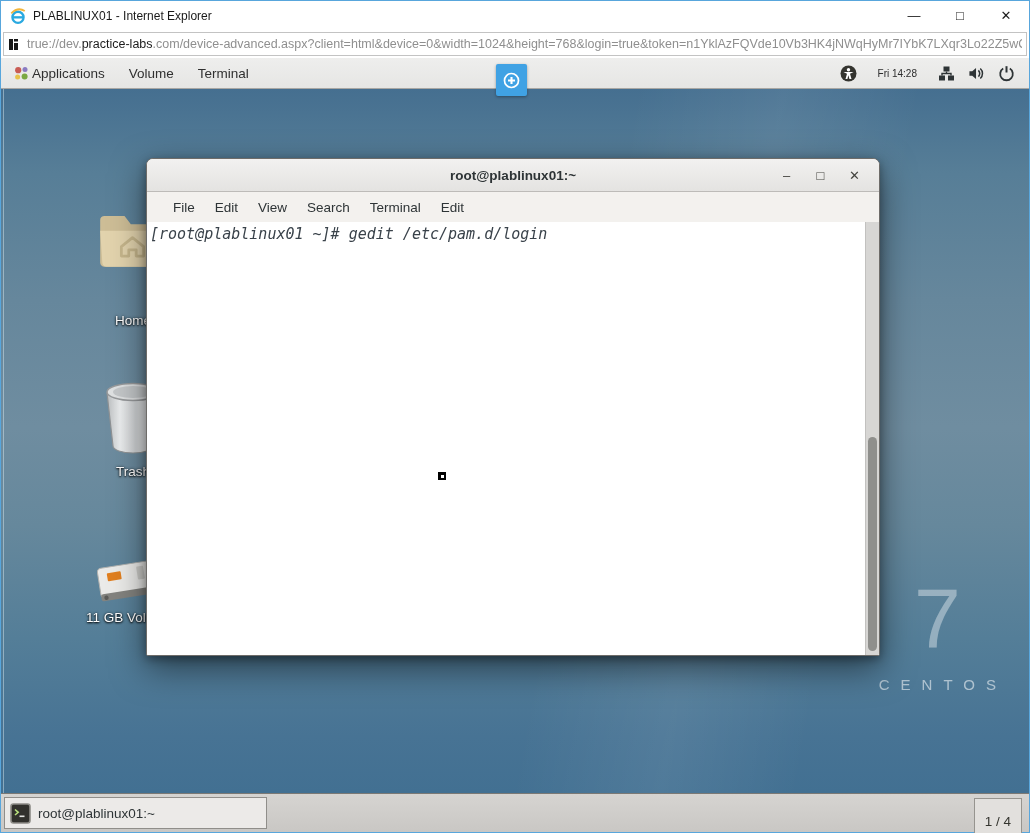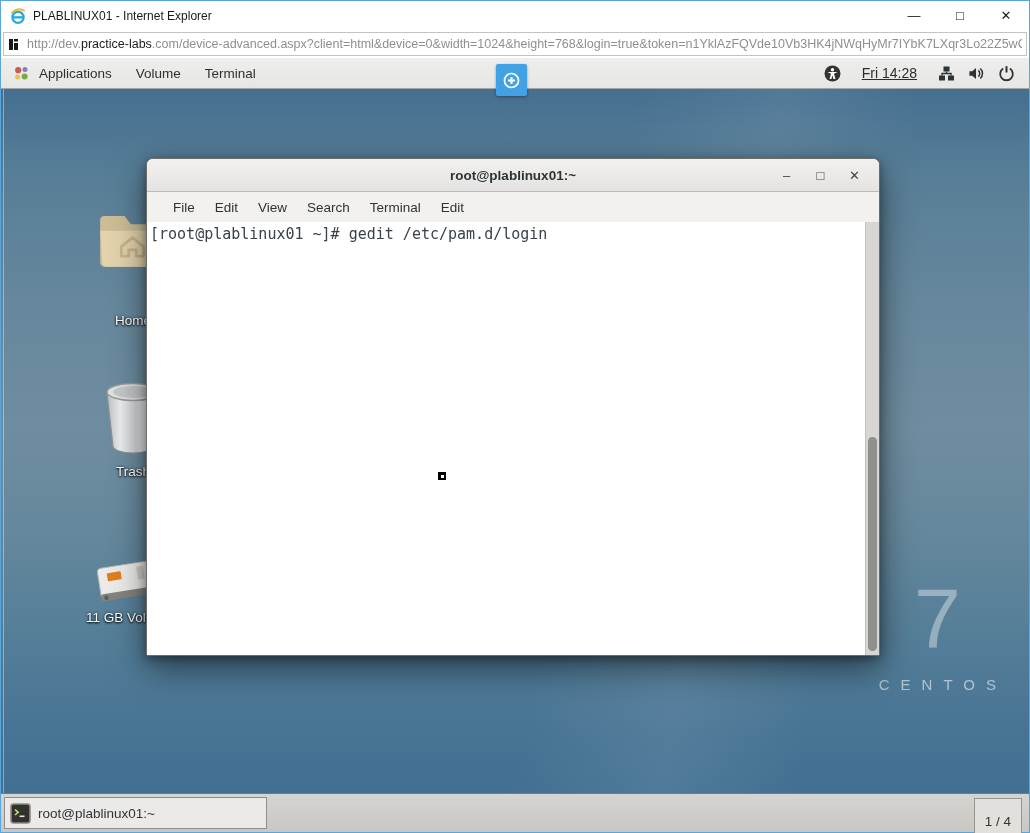--- a/index.html
+++ b/index.html
@@ -21,23 +21,23 @@
   .addr-fav { width:13px; height:13px; margin-right:6px; flex:0 0 auto; }
   .url { font-size:12.5px; white-space:nowrap; overflow:hidden; color:#8f8f8f; }
   .url .seg-domain { color:#1c1c1c; font-weight:normal; }
   .url .seg-rest { color:#8f8f8f; }
 
   
   .gnome-panel { position:absolute; left:1px; top:58px; width:1028px; height:31px;
                  background:linear-gradient(#eeeeed,#e6e6e4); border-bottom:1px solid #a9a7a3;
                  display:flex; align-items:center; font-size:13.5px; color:#303030; }
   .panel-left { display:flex; align-items:center; height:100%; }
-  .panel-menu { display:flex; align-items:center; gap:9px; padding:0 12px; height:100%; cursor:default; }
+  .panel-menu { display:flex; align-items:center; gap:2px; padding:0 12px; height:100%; cursor:default; }
   .panel-right { margin-left:auto; display:flex; align-items:center; gap:13px; padding-right:14px; }
-  .panel-clock { font-size:14px; color:#2c2c2c; padding:0 8px;text-decoration:underline; }
+  .panel-clock { font-size:10px; color:#2c2c2c; padding:0 8px; }
   .pi { width:17px; height:17px; display:block; }
 
   
   .toolbar-toggle { position:absolute; left:496px; top:64px; width:31px; height:32px;
                     background:#40a2e4; border-radius:2px; display:flex; align-items:center;
                     justify-content:center; box-shadow:0 1px 3px rgba(0,0,0,.35); z-index:40; cursor:pointer; }
 
   
   .desktop { position:absolute; left:1px; top:89px; width:1028px; height:704px; overflow:hidden;
      background:
@@ -73,21 +73,21 @@
   .term-title { position:absolute; left:0; right:0; text-align:center; font-size:13.5px;
                 font-weight:bold; color:#2e3436; }
   .term-controls { margin-left:auto; display:flex; gap:13px; padding-right:14px; z-index:2; }
   .term-ctl { width:21px; height:21px; display:flex; align-items:center; justify-content:center;
               font-size:13px; color:#44443f; cursor:pointer; }
   .term-menubar { height:30px; background:#f3f1ee; display:flex; align-items:center; padding-left:16px;
                   font-size:13.5px; color:#2e3436; }
   .term-menu-item { padding:0 10px; height:100%; display:flex; align-items:center; cursor:default; }
   .term-content { position:relative; height:433px; background:#ffffff; border-radius:0 0 1px 1px;
                   font-family:"DejaVu Sans Mono","Liberation Mono",monospace; overflow:hidden; }
-  .prompt-line { padding:3px 2px 0 3px; font-size:15px; letter-spacing:0; color:#39424a; white-space:pre; }
+  .prompt-line { padding:3px 2px 0 3px; font-size:15px; letter-spacing:0; color:#39424a; white-space:pre;font-style:italic; }
   .term-scrollbar { position:absolute; top:0; right:0; width:14px; height:100%;
                     background:#d7d6d4; border-left:1px solid #c2c1bf; }
   .term-thumb { position:absolute; left:2px; width:9px; top:215px; height:214px;
                 background:#8f8f8c; border-radius:5px; }
   .mouse-dot { position:absolute; left:291px; top:250px; width:8px; height:8px; background:#000; }
   .mouse-dot::after { content:""; position:absolute; left:3px; top:3px; width:3px; height:3px; background:#fff; }
 
   
   .taskbar { position:absolute; left:1px; top:793px; width:1028px; height:39px;
              background:linear-gradient(#d6d4d1,#c9c7c4); border-top:1px solid #7b7975; }
@@ -118,21 +118,21 @@
     </div>
   </div>
 
   <div class="addr-row">
     <div class="addr-input">
       <svg class="addr-fav" viewBox="0 0 13 13">
         <rect x="1" y="1" width="4" height="11" fill="#161616"></rect>
         <rect x="6" y="5" width="4" height="7" fill="#161616"></rect>
         <rect x="6" y="1" width="4" height="2.5" fill="#161616"></rect>
       </svg>
-      <div class="url"><span class="seg-pre">http://dev.</span><span class="seg-domain">practice-labs</span><span class="seg-rest">.com/device-advanced.aspx?client=html&amp;device=0&amp;width=1024&amp;height=768&amp;login=true&amp;token=n1YklAzFQVde10Vb3HK4jNWqHyMr7IYbK7LXqr3Lo22Z5wClNYBh</span></div>
+      <div class="url"><span class="seg-pre">true://dev.</span><span class="seg-domain">practice-labs</span><span class="seg-rest">.com/device-advanced.aspx?client=html&amp;device=0&amp;width=1024&amp;height=768&amp;login=true&amp;token=n1YklAzFQVde10Vb3HK4jNWqHyMr7IYbK7LXqr3Lo22Z5wClNYBh</span></div>
     </div>
   </div>
 
   <div class="gnome-panel">
     <div class="panel-left">
       <div class="panel-menu">
         <svg class="pi" viewBox="0 0 17 17">
           <circle cx="5.2" cy="5.2" r="3.1" fill="#c95c54"></circle>
           <circle cx="12" cy="4.6" r="2.5" fill="#8a7bc2"></circle>
           <circle cx="4.6" cy="12" r="2.5" fill="#e8c24a"></circle>

